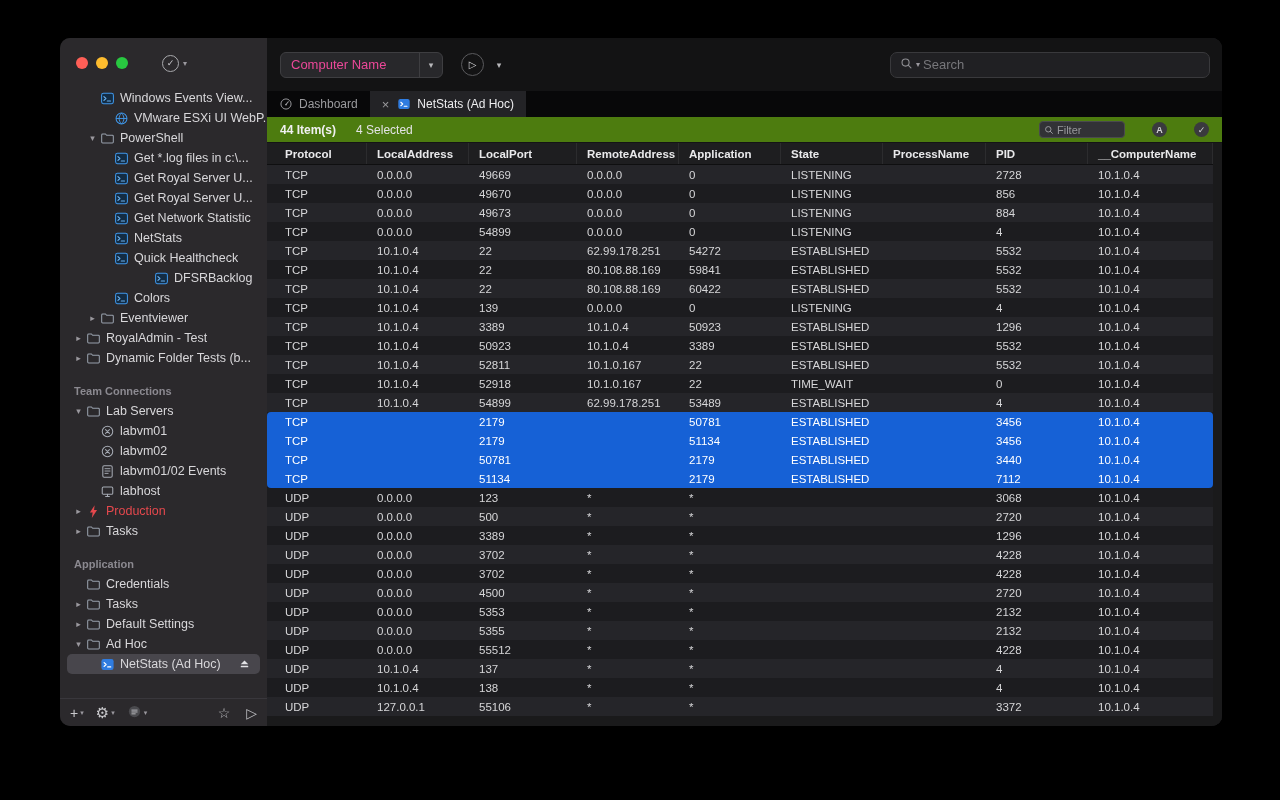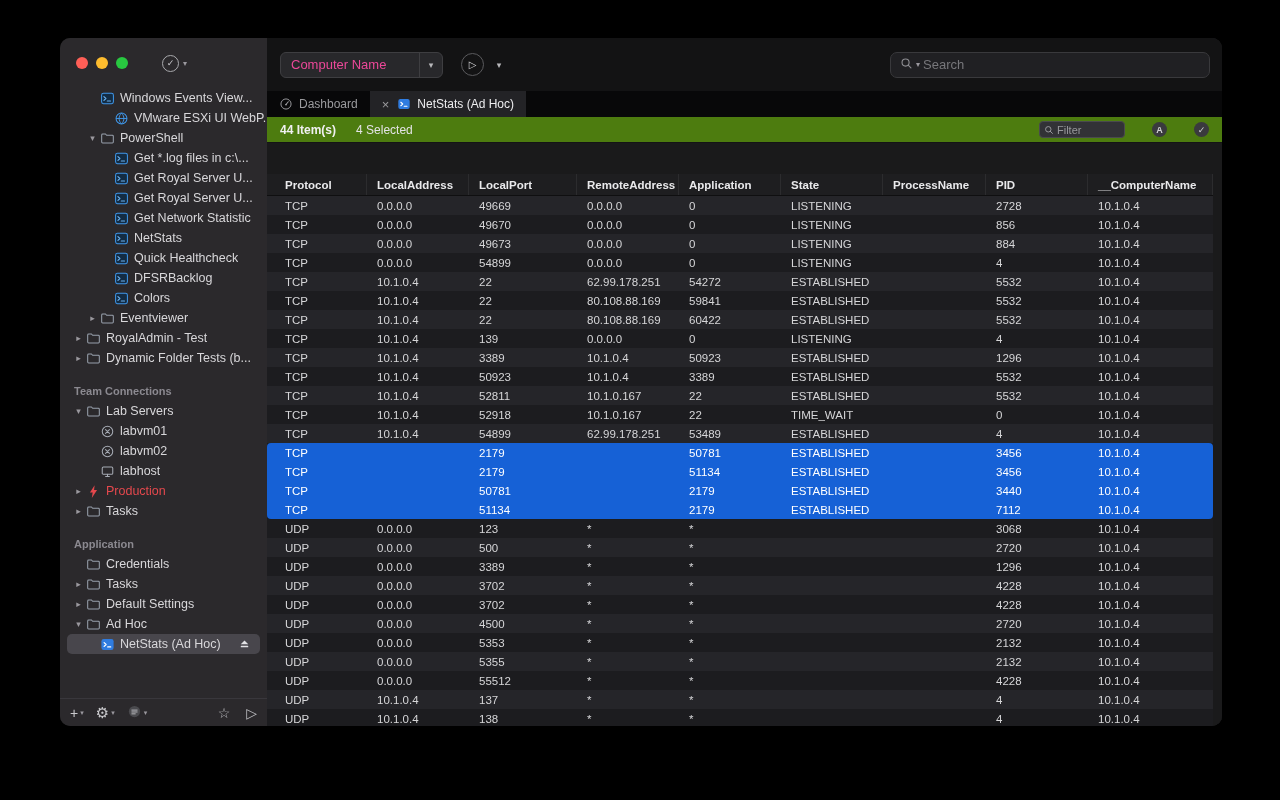--- a/index.html
+++ b/index.html
@@ -77,21 +77,21 @@
   .filterbox input { flex:1; width:50px; background:transparent; border:none; outline:none;
                      color:#d5d5d8; font-size:11px; font-family:inherit; }
   .filterbox input::placeholder { color:#98989c; }
   .cbtn { width:15px; height:15px; border-radius:50%; background:#3a3a3e; color:#d5d5d8;
           display:flex; align-items:center; justify-content:center; font-size:9px; font-weight:bold; }
 
   
   .tablewrap { flex:1; display:flex; flex-direction:column; background:#1a1a1b; padding-right:9px; min-height:0; }
   :root { --cols: 100px 102px 108px 102px 102px 102px 103px 102px minmax(60px,1fr); }
   .thead { height:22px; display:grid; grid-template-columns:var(--cols); background:#1e1e20;
-           border-bottom:1px solid #0f0f10;margin-top:31px; }
+           border-bottom:1px solid #0f0f10; }
   .hcell { display:flex; align-items:center; padding-left:10px; font-size:11.5px; font-weight:bold;
            color:#e9e9eb; border-right:1px solid #2c2c2e; white-space:nowrap; overflow:hidden; }
   .hcell:first-child { padding-left:18px; }
   .tbody { flex:1; overflow:hidden; }
   .trow { height:19px; display:grid; grid-template-columns:var(--cols); }
   .trow.odd { background:#252529; } .trow.even { background:#1c1c1f; }
   .trow.selected { background:#1661d6; }
   .trow.selected .cell { color:#ffffff; }
   .trow.sel-first { border-top-left-radius:4px; border-top-right-radius:4px; }
   .trow.sel-last { border-bottom-left-radius:4px; border-bottom-right-radius:4px; }
@@ -206,21 +206,21 @@
             <span class="chev"></span>
             <span class="ico">
               <svg viewBox="0 0 16 16">
                 <rect x="1.7" y="2.5" width="12.6" height="11" rx="2" fill="#132c44" stroke="#3f97ea" stroke-width="1.1"></rect>
                 <path d="M4.2 6l2.1 2-2.1 2" fill="none" stroke="#6ab2f2" stroke-width="1.2" stroke-linecap="round" stroke-linejoin="round"></path>
                 <path d="M7.8 10.6h3.4" stroke="#6ab2f2" stroke-width="1.2" stroke-linecap="round"></path>
               </svg>
             </span>
             <span class="lbl">Quick Healthcheck</span>
           </div>
-          <div class="side-row" style="padding-left: 40px;">
+          <div class="side-row" style="padding-left: 40px; margin-left: 40px;">
             <span class="chev"></span>
             <span class="ico">
               <svg viewBox="0 0 16 16">
                 <rect x="1.7" y="2.5" width="12.6" height="11" rx="2" fill="#132c44" stroke="#3f97ea" stroke-width="1.1"></rect>
                 <path d="M4.2 6l2.1 2-2.1 2" fill="none" stroke="#6ab2f2" stroke-width="1.2" stroke-linecap="round" stroke-linejoin="round"></path>
                 <path d="M7.8 10.6h3.4" stroke="#6ab2f2" stroke-width="1.2" stroke-linecap="round"></path>
               </svg>
             </span>
             <span class="lbl">DFSRBacklog</span>
           </div>
@@ -284,20 +284,30 @@
           </div>
           <div class="side-row" style="padding-left: 26px;">
             <span class="chev"></span>
             <span class="ico">
               <svg viewBox="0 0 16 16">
                 <circle cx="8" cy="8" r="5.6" fill="none" stroke="#a6abb4" stroke-width="1.1"></circle>
                 <path d="M5.9 5.9l4.2 4.2M10.1 5.9l-4.2 4.2" stroke="#a6abb4" stroke-width="1.1" stroke-linecap="round"></path>
               </svg>
             </span>
             <span class="lbl">labvm02</span>
+          </div>
+          <div class="side-row" style="padding-left: 26px;">
+            <span class="chev"></span>
+            <span class="ico">
+              <svg viewBox="0 0 16 16">
+                <rect x="3" y="1.8" width="10" height="12.4" rx="1.4" fill="none" stroke="#a6abb4" stroke-width="1.1"></rect>
+                <path d="M5.3 5h5.4M5.3 7.5h5.4M5.3 10h3.4" stroke="#a6abb4" stroke-width="1" stroke-linecap="round"></path>
+              </svg>
+            </span>
+            <span class="lbl">labvm01/02 Events</span>
           </div>
           <div class="side-row" style="padding-left: 26px;">
             <span class="chev"></span>
             <span class="ico">
               <svg viewBox="0 0 16 16">
                 <rect x="2.4" y="3.2" width="11.2" height="7.8" rx="1.2" fill="none" stroke="#a6abb4" stroke-width="1.1"></rect>
                 <path d="M6 13.4h4M8 11v2.4" stroke="#a6abb4" stroke-width="1.1" stroke-linecap="round"></path>
               </svg>
             </span>
             <span class="lbl">labhost</span>

